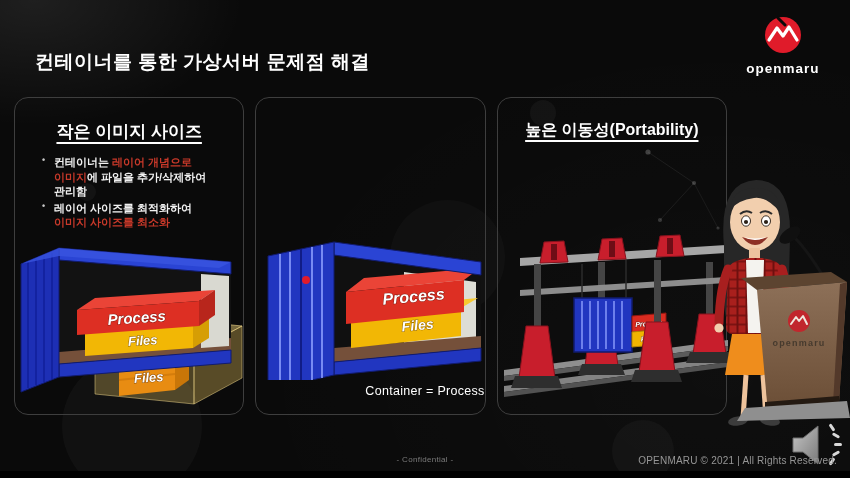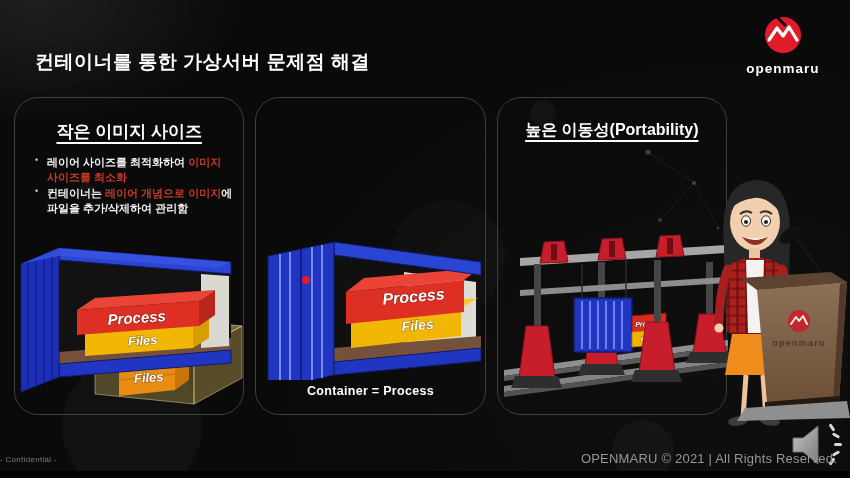--- a/index.html
+++ b/index.html
@@ -8,37 +8,37 @@
     background:radial-gradient(300px 180px at 4% 0%, rgba(255,255,255,.085), rgba(255,255,255,0) 70%),
                radial-gradient(700px 500px at 85% 80%, rgba(255,255,255,.02), rgba(0,0,0,0) 70%),
                #0a0a0a;}
   .bokeh{position:absolute;border-radius:50%;background:rgba(255,255,255,.032);}
   
   .title{position:absolute;left:35px;top:36px;font-size:19px;font-weight:700;letter-spacing:.5px;color:#fff;}
   .logo{position:absolute;top:16px;left:738px;width:90px;text-align:center;}
   .logo .name{margin-top:3px;font-size:13.5px;font-weight:700;letter-spacing:1px;color:#fff;}
   
   .panels{position:absolute;left:14px;top:97px;width:713px;height:318px;display:flex;gap:11px;}
-  .panel{flex:1;position:relative;border:1px solid #3e3e3e;border-radius:24px;padding:14px 7px 0;}
+  .panel{flex:1;position:relative;border:1px solid #3e3e3e;border-radius:14px;padding:14px 14px 0;}
   .ptitle{margin:8px 0 12px;text-align:center;font-size:17px;font-weight:700;color:#fff;
     text-decoration:underline;text-underline-offset:5px;text-decoration-thickness:2px;}
   .bullets{margin:0;padding:0 2px 0 16px;list-style:none;font-size:11px;font-weight:700;line-height:1.32;word-break:keep-all;color:#f2f2f2;}
   .bullets li{position:relative;padding-left:9px;margin-bottom:2px;}
   .bullets li::before{content:"•";position:absolute;left:-3px;top:0;font-size:9px;color:#c9c9c9;}
   .red{color:#c8392a;}
   .art{position:absolute;left:0;}
-  .caption{position:absolute;left:0;right:0;bottom:16px;text-align:center;font-size:12.5px;font-weight:700;color:#fff;letter-spacing:.3px;}
+  .caption{position:absolute;left:0;right:0;bottom:16px;text-align:right;font-size:12.5px;font-weight:400;color:#fff;letter-spacing:.3px;}
   .boxlabel{font-style:italic;font-weight:700;fill:#fff;paint-order:stroke;stroke:rgba(40,10,0,.55);stroke-width:.9px;}
   
   .woman{position:absolute;left:688px;top:176px;}
   .podium{position:absolute;left:735px;top:222px;}
   .speaker{position:absolute;left:790px;top:422px;}
   
-  .confidential{position:absolute;left:0;right:0;bottom:7px;font-size:8px;color:#7c7c7c;letter-spacing:.3px;}
-  .copyright{position:absolute;right:13px;bottom:5px;font-size:13px;color:#969696;letter-spacing:.2px;}
+  .confidential{position:absolute;left:0;right:0;bottom:7px;text-align:center;font-size:8px;color:#7c7c7c;letter-spacing:.3px;}
+  .copyright{position:absolute;right:13px;bottom:5px;font-size:10px;color:#969696;letter-spacing:.2px;}
   .net{position:absolute;left:636px;top:128px;}
 </style>
 </head>
 <body>
 
 <div class="slide">
 
   <div class="bokeh" style="left:62px;top:356px;width:140px;height:140px;"></div>
   <div class="bokeh" style="left:390px;top:200px;width:115px;height:115px;background:rgba(255,255,255,.025);"></div>
   <div class="bokeh" style="left:612px;top:420px;width:62px;height:62px;"></div>
@@ -63,22 +63,22 @@
       <path d="M14,2 L21,9" stroke="#0a0a0a" stroke-width="3" stroke-linecap="round"></path>
     </svg>
     <div class="name">openmaru</div>
   </div>
 
   <div class="panels">
 
     <section class="panel">
       <h2 class="ptitle">작은 이미지 사이즈</h2>
       <ul class="bullets">
+        <li><span>컨테이너는 </span><span class="red">레이어 개념으로 이미지</span><span>에 파일을 추가/삭제하여 관리함</span></li>
         <li><span>레이어 사이즈를 최적화하여 </span><span class="red">이미지 사이즈를 최소화</span></li>
-        <li><span>컨테이너는 </span><span class="red">레이어 개념으로 이미지</span><span>에 파일을 추가/삭제하여 관리함</span></li>
       </ul>
       <svg class="art" style="bottom:2px;" width="229" height="188" viewBox="0 0 229 188">
 
         <g>
           <polygon points="80,118 128,92 227,102 179,128" fill="rgba(224,196,110,.50)" stroke="rgba(240,215,140,.6)" stroke-width="1"></polygon>
           <polygon points="80,118 179,128 179,180 80,170" fill="rgba(205,175,88,.34)" stroke="rgba(240,215,140,.5)" stroke-width="1"></polygon>
           <polygon points="179,128 227,102 227,154 179,180" fill="rgba(190,160,78,.44)" stroke="rgba(240,215,140,.5)" stroke-width="1"></polygon>
           <polygon points="104,138 118,128 174,123 160,132" fill="#f7a82b"></polygon>
           <polygon points="104,138 160,132 160,166 104,172" fill="#e88c12"></polygon>
           <polygon points="160,132 174,123 174,156 160,166" fill="#c97608"></polygon>

